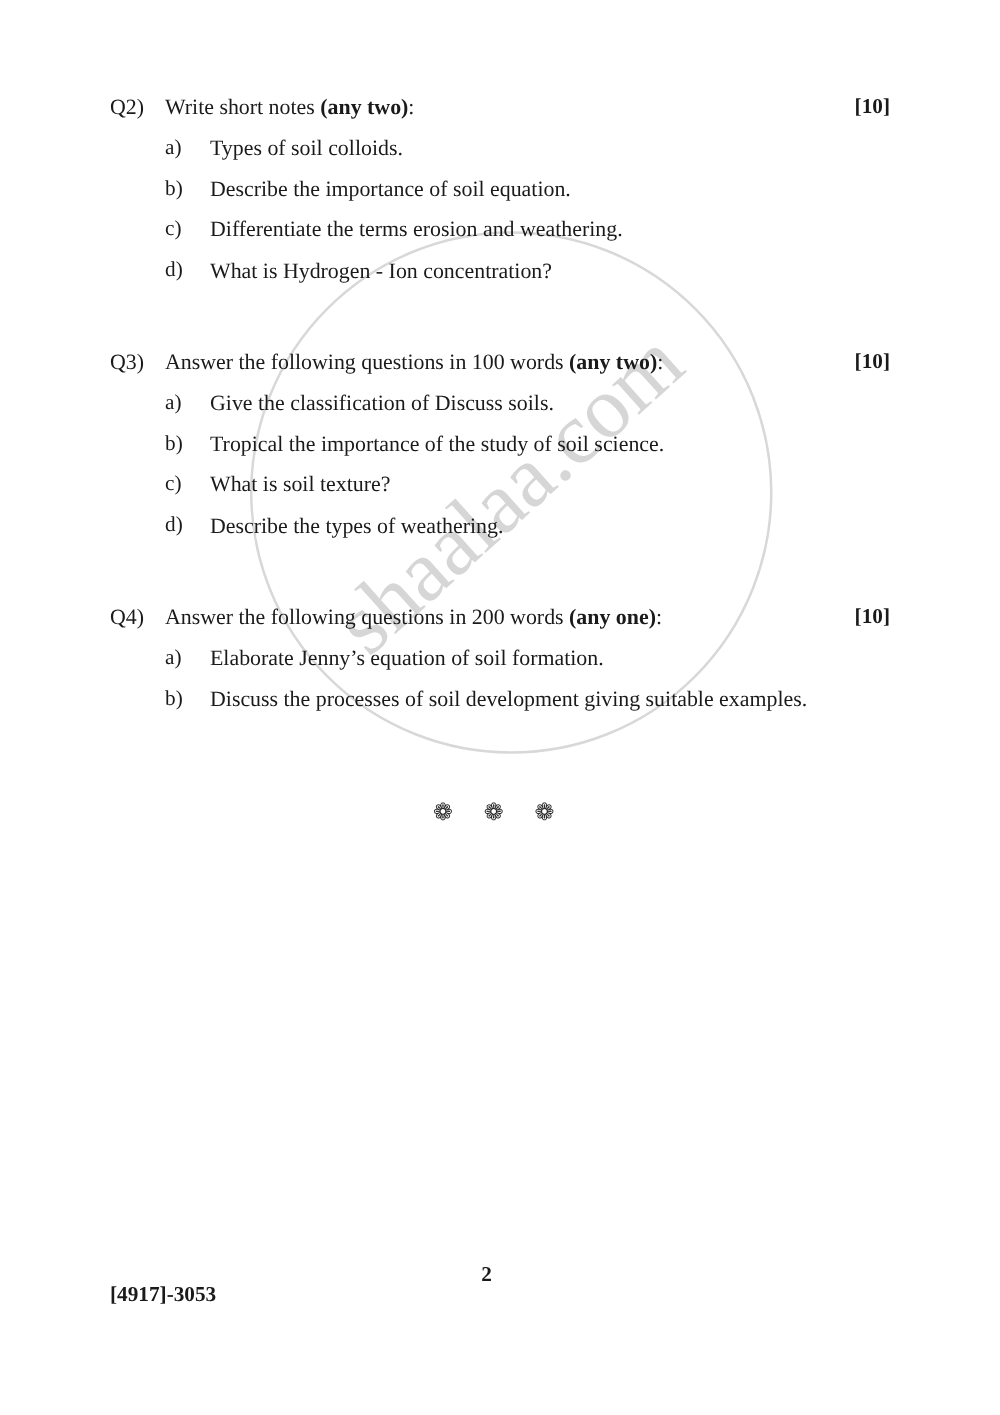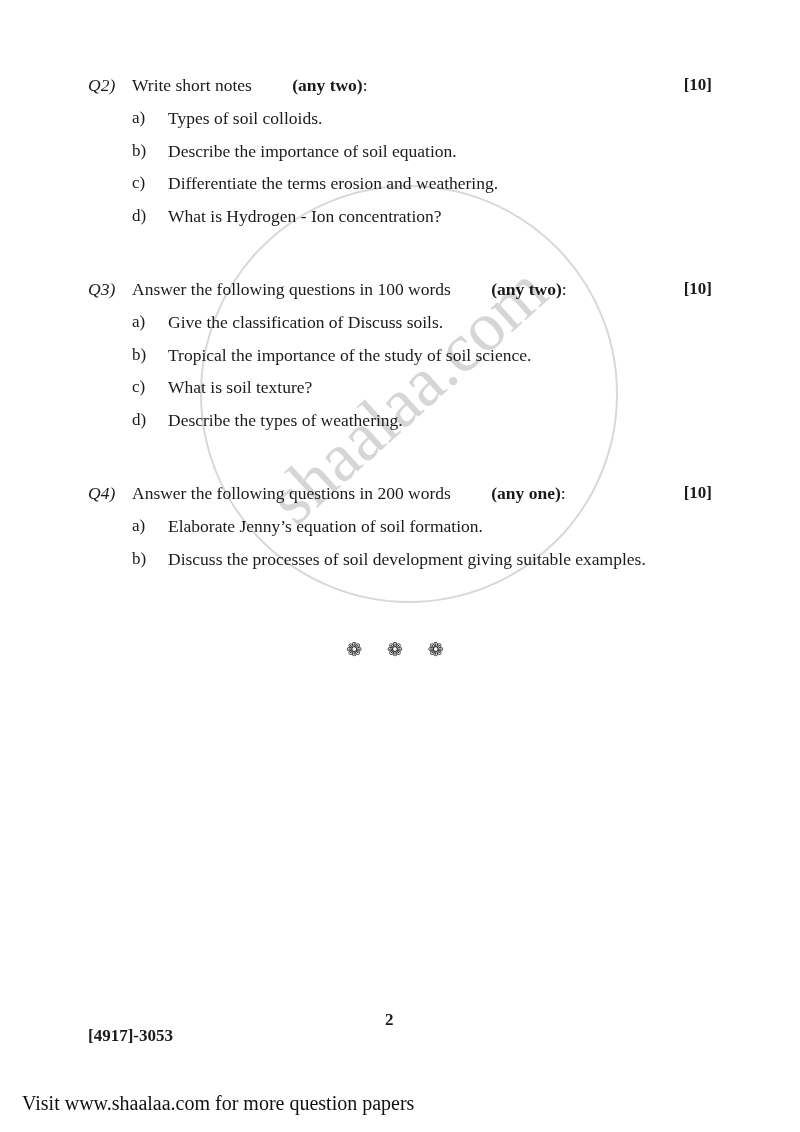--- a/index.html
+++ b/index.html
@@ -68,25 +68,24 @@
 
   .qhead {
     position: relative;
     font-size: 17.5px;
     line-height: 1.3;
     white-space: nowrap;
   }
   .qlabel {
     display: inline-block;
     width: 44px;
-    font-style: italic;
     font-size: 17.5px;
   }
   .qtext { font-size: 17.5px; }
-  .qtext b { font-weight: bold; margin-left: 36px; }
+  .qtext b { font-weight: bold; }
   .marks {
     position: absolute;
     right: 0;
     top: 0;
     font-weight: bold;
     font-size: 17px;
   }
 
   .subitem {
     position: relative;
@@ -223,16 +222,15 @@
         <span class="subtext">Discuss the processes of soil development giving suitable examples.</span>
       </div>
     </div>
 
     <div class="florets">❁ ❁ ❁</div>
 
     <div class="footer-code">[4917]-3053</div>
     <div class="footer-page">2</div>
 
     <div class="visit-bar"></div>
-    <div class="visit-text">Visit www.shaalaa.com for more question papers</div>
 
   </div>
 </div>
 
 </body></html>

